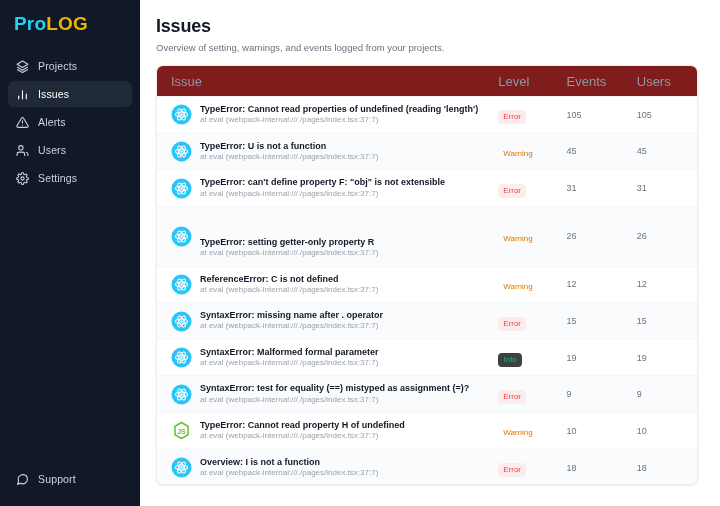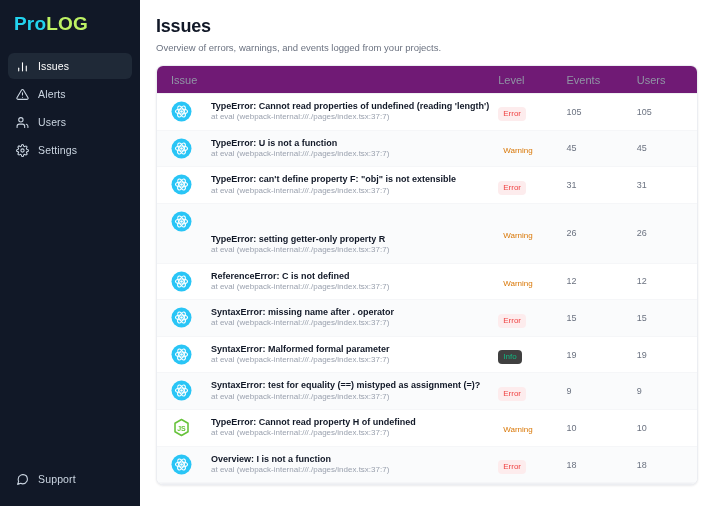--- a/index.html
+++ b/index.html
@@ -15,21 +15,21 @@
   
   .sidebar {
     width: 140px; height: 506px; flex: 0 0 140px;
     background: #111827;
     display: flex; flex-direction: column;
     padding: 0;
   }
   .logo-wrap { padding: 14px 0 16px 14px; }
   .logo { font-size: 19px; font-weight: 700; letter-spacing: .2px; line-height: 1; }
   .logo .pro { color: #22d3ee; }
-  .logo .log { color: #bef264; }
+  .logo .log { color: #eab308; }
 
   .nav { display: flex; flex-direction: column; gap: 2px; padding: 4px 8px 0 8px; }
   .nav-item {
     display: flex; align-items: center; gap: 9px;
     height: 26px; padding: 0 8px;
     border-radius: 6px;
     color: #cbd5e1; font-size: 10.5px; letter-spacing: .15px;
     cursor: pointer;
   }
   .nav-item.active { background: #1f2937; color: #ffffff; }
@@ -55,38 +55,38 @@
     border: 1px solid #eceef2;
     border-radius: 7px;
     box-shadow: 0 1px 2px rgba(16,24,40,.05), 0 1px 3px rgba(16,24,40,.04);
     overflow: hidden;
     height: 420px;
     display: flex; flex-direction: column;
   }
 
   table { width: 100%; border-collapse: collapse; table-layout: fixed; }
   thead th {
-    font-size: 11px; font-weight: 400; color: #9096a5;
+    font-size: 13px; font-weight: 400; color: #9096a5;
     text-align: left; padding: 8px 0 7px 0;
     border-bottom: 1px solid #f0f1f4;
-    background: #701a75;
+    background: #7f1d1d;
   }
   th.c-issue { padding-left: 14px; }
   th.c-level, th.c-events, th.c-users { text-align: left; }
 
   col.w-issue  { width: 340px; }
   col.w-level  { width: 68px; }
   col.w-events { width: 70px; }
   col.w-users  { width: 60px; }
 
   tbody tr { border-bottom: 1px solid #f5f6f8; }
   tbody tr:nth-child(even) { background: #fafbfc; }
   tbody td { padding: 7px 0; vertical-align: middle; }
 
-  .issue-cell { display: flex; align-items: flex-start; gap: 19px; padding-left: 14px; }
+  .issue-cell { display: flex; align-items: center; gap: 8px; padding-left: 14px; }
   .rt-ico { width: 21px; height: 21px; flex: 0 0 21px; }
   .rt-ico svg { display: block; }
   .issue-texts { min-width: 0; }
   .issue-title { font-size: 9px; font-weight: 700; color: #111827; line-height: 1.25; white-space: nowrap; }
   .issue-sub { font-size: 8px; color: #9aa1ae; line-height: 1.3; margin-top: 0; white-space: nowrap; }
 
   .badge {
     display: inline-block; font-size: 8px; line-height: 1;
     padding: 3px 5px; border-radius: 4px; font-weight: 400;
   }
@@ -107,20 +107,30 @@
 <body>
 
 <div class="app">
 
   <aside class="sidebar">
     <div class="logo-wrap">
       <div class="logo"><span class="pro">Pro</span><span class="log">LOG</span></div>
     </div>
 
     <nav class="nav">
+      <div class="nav-item">
+        <span class="nav-ico">
+          <svg width="13" height="13" viewBox="0 0 24 24" fill="none" stroke="#cbd5e1" stroke-width="2" stroke-linejoin="round">
+              <polygon points="12 2 22 8 12 14 2 8 12 2"></polygon>
+              <polyline points="2 13 12 19 22 13"></polyline>
+              <polyline points="2 17.5 12 23 22 17.5"></polyline>
+            </svg>
+        </span>
+        <span>Projects</span>
+      </div>
 
       <div class="nav-item active">
         <span class="nav-ico">
           <svg width="13" height="13" viewBox="0 0 24 24" fill="none" stroke="#ffffff" stroke-width="2" stroke-linecap="round">
               <line x1="5" y1="15" x2="5" y2="20"></line>
               <line x1="12" y1="5" x2="12" y2="20"></line>
               <line x1="19" y1="11" x2="19" y2="20"></line>
             </svg>
         </span>
         <span>Issues</span>
@@ -168,21 +178,21 @@
               <path d="M21 11.5a8.38 8.38 0 0 1-.9 3.8 8.5 8.5 0 0 1-7.6 4.7 8.38 8.38 0 0 1-3.8-.9L3 21l1.9-5.7a8.38 8.38 0 0 1-.9-3.8 8.5 8.5 0 0 1 4.7-7.6 8.38 8.38 0 0 1 3.8-.9h.5a8.48 8.48 0 0 1 8 8v.5z"></path>
             </svg>
         </span>
         <span>Support</span>
       </div>
     </div>
   </aside>
 
   <main class="main">
     <h1 class="page-title">Issues</h1>
-    <p class="page-sub">Overview of errors, warnings, and events logged from your projects.</p>
+    <p class="page-sub">Overview of setting, warnings, and events logged from your projects.</p>
 
     <section class="card">
       <table>
         <colgroup>
           <col class="w-issue">
             <col class="w-level">
             <col class="w-events">
             <col class="w-users">
         </colgroup>
         <thead>

